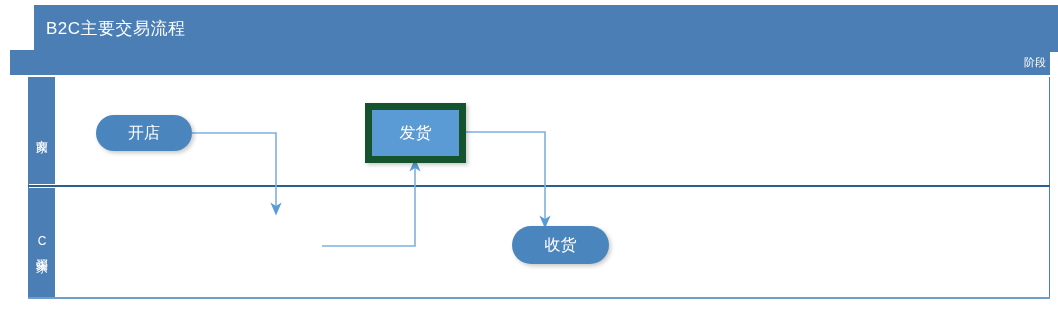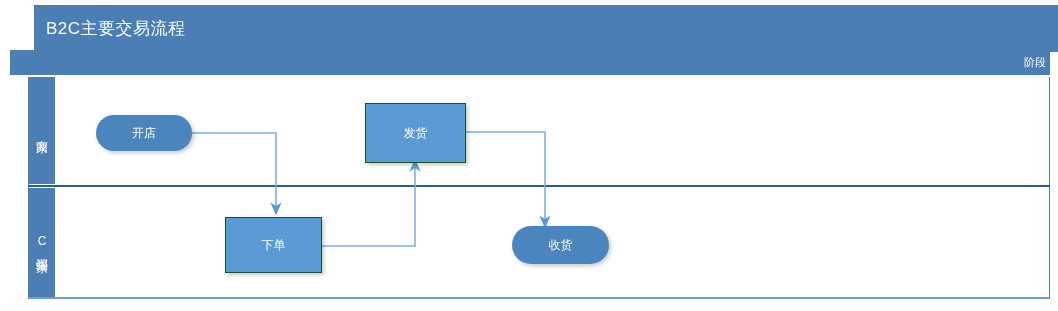--- a/index.html
+++ b/index.html
@@ -120,31 +120,31 @@
   }
 
   
   .node {
     position: absolute;
     box-sizing: border-box;
     display: flex;
     align-items: center;
     justify-content: center;
     color: #ffffff;
-    font-size: 12px;
+    font-size: 16px;
     white-space: nowrap;
   }
   .node-pill {
     background: #4A85BE;
     border-radius: 26px;
     box-shadow: 2px 2px 4px rgba(0,0,0,0.22);
   }
   .node-rect {
     background: #5B9BD5;
-    border: 1px solid #14532d;
+    border: 7px solid #14532d;
     box-shadow: 2px 2px 4px rgba(0,0,0,0.22);
   }
 
   
   .connectors {
     position: absolute;
     left: 0;
     top: 0;
     width: 1058px;
     height: 311px;
@@ -199,21 +199,18 @@
   </svg>
 
   <div class="node node-pill" style="left:96px;  top:115px; width:96px;  height:36px;">
     <span>开店</span>
   </div>
 
   <div class="node node-rect" style="left:365px; top:103px; width:101px; height:60px;">
     <span>发货</span>
   </div>
 
-  <div class="node node-rect" style="left:225px; top:217px; width:97px;  height:56px;">
-    <span>下单</span>
-  </div>
 
   <div class="node node-pill" style="left:512px; top:226px; width:97px;  height:38px;">
     <span>收货</span>
   </div>
 
 </div>
 
 </body></html>

